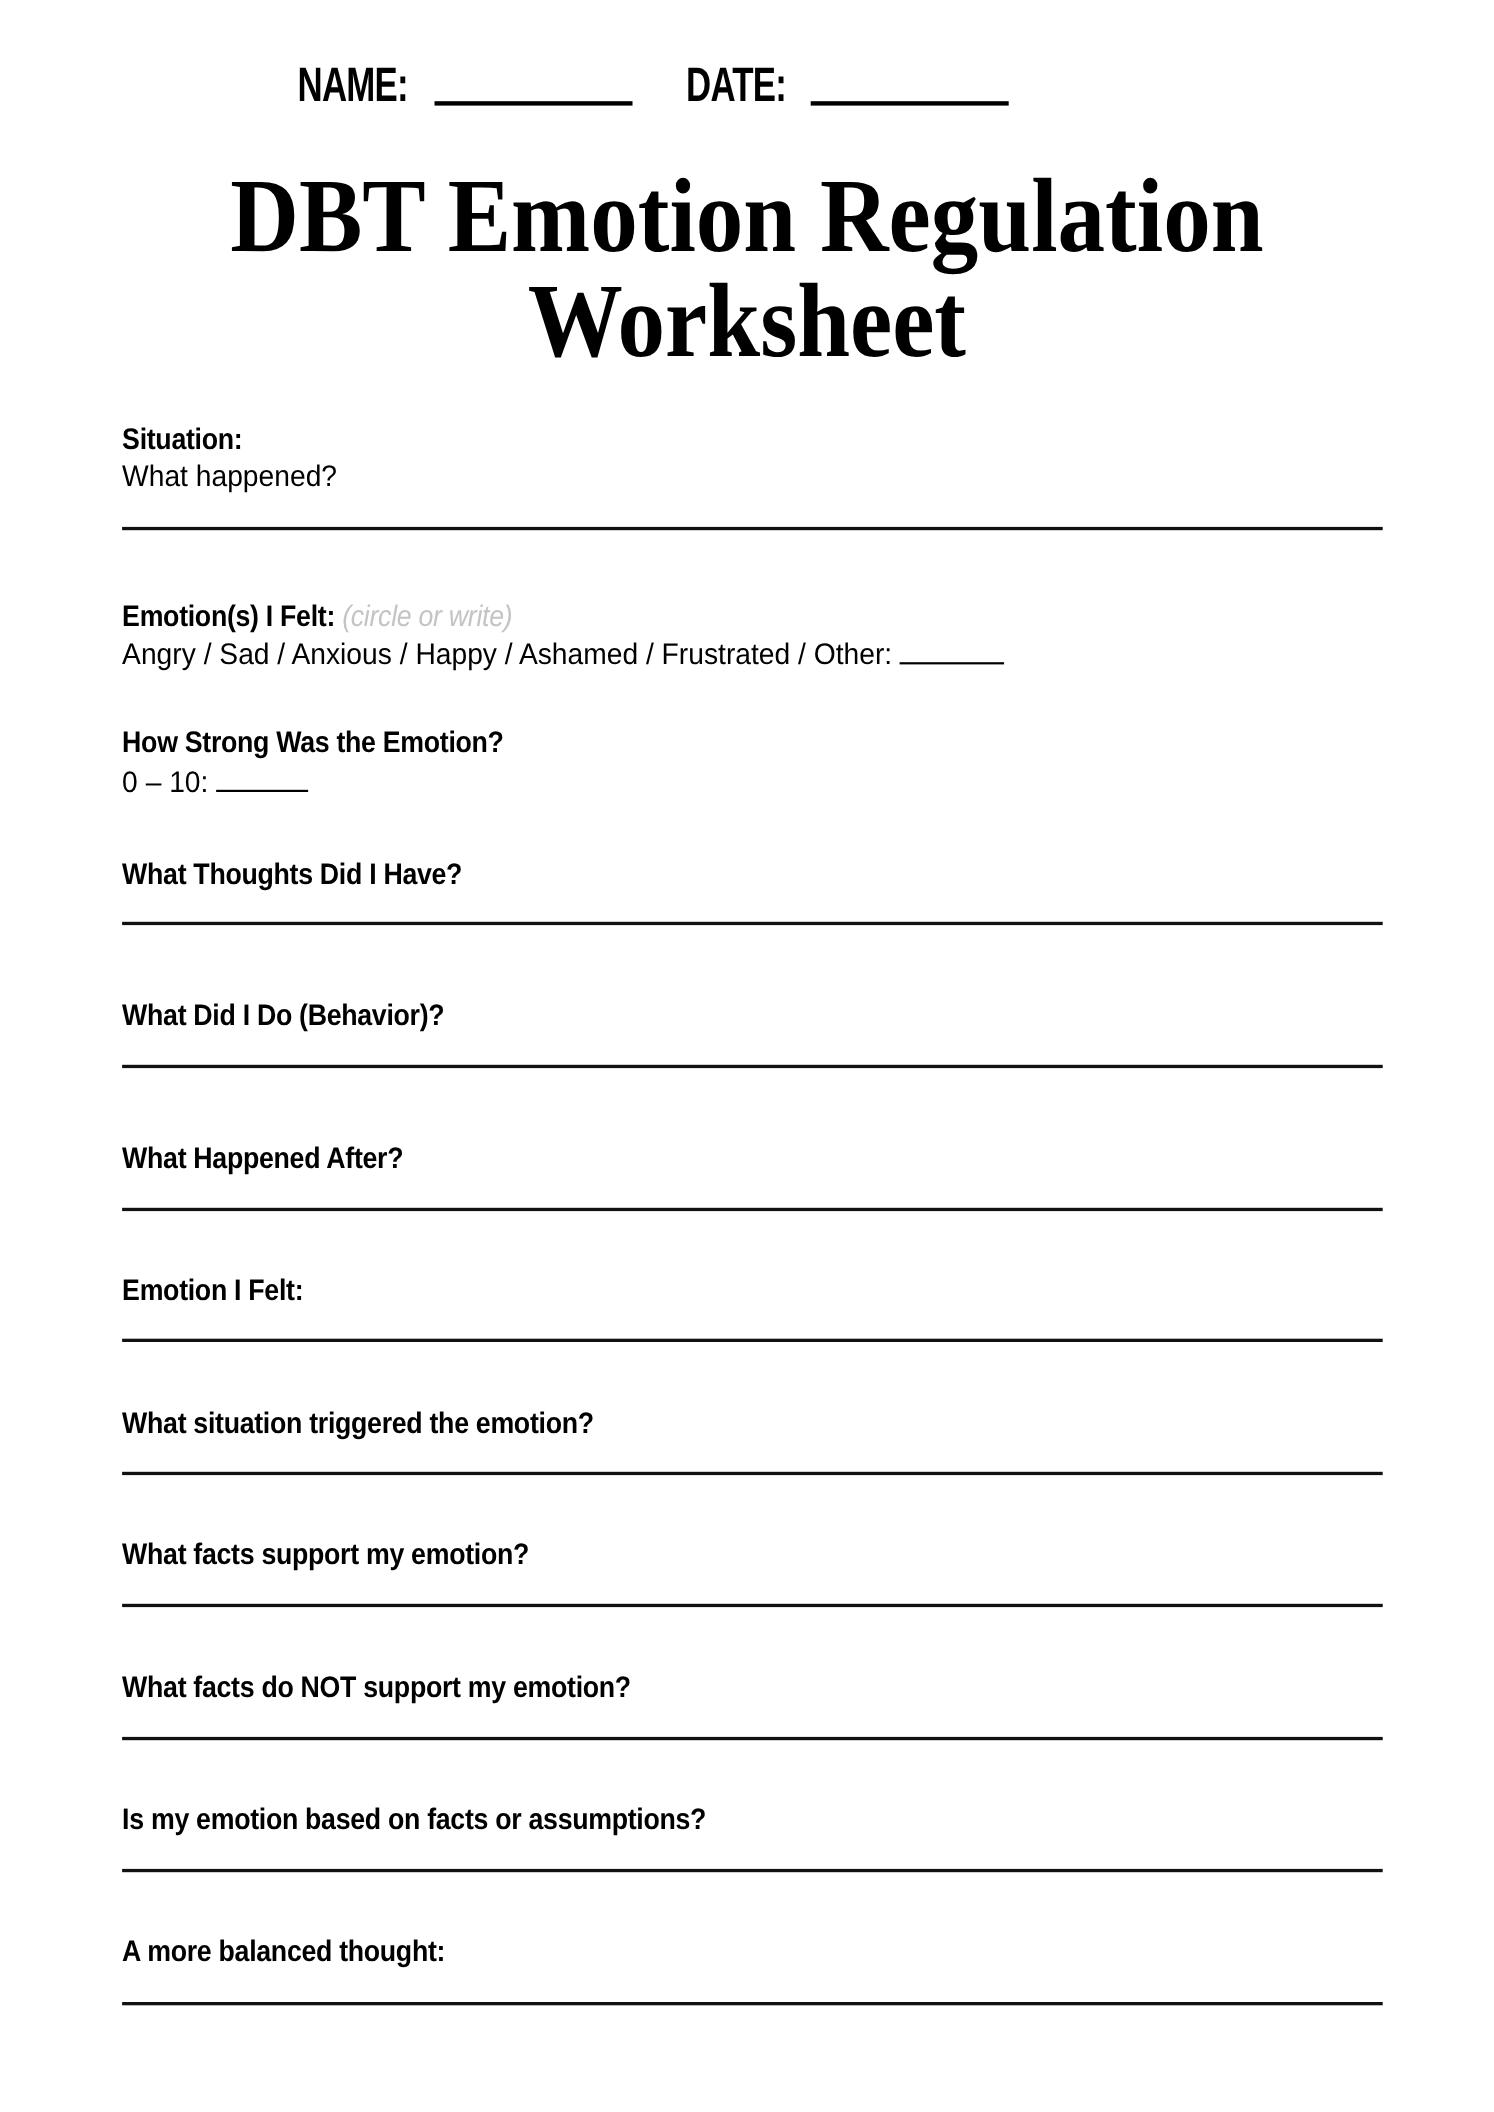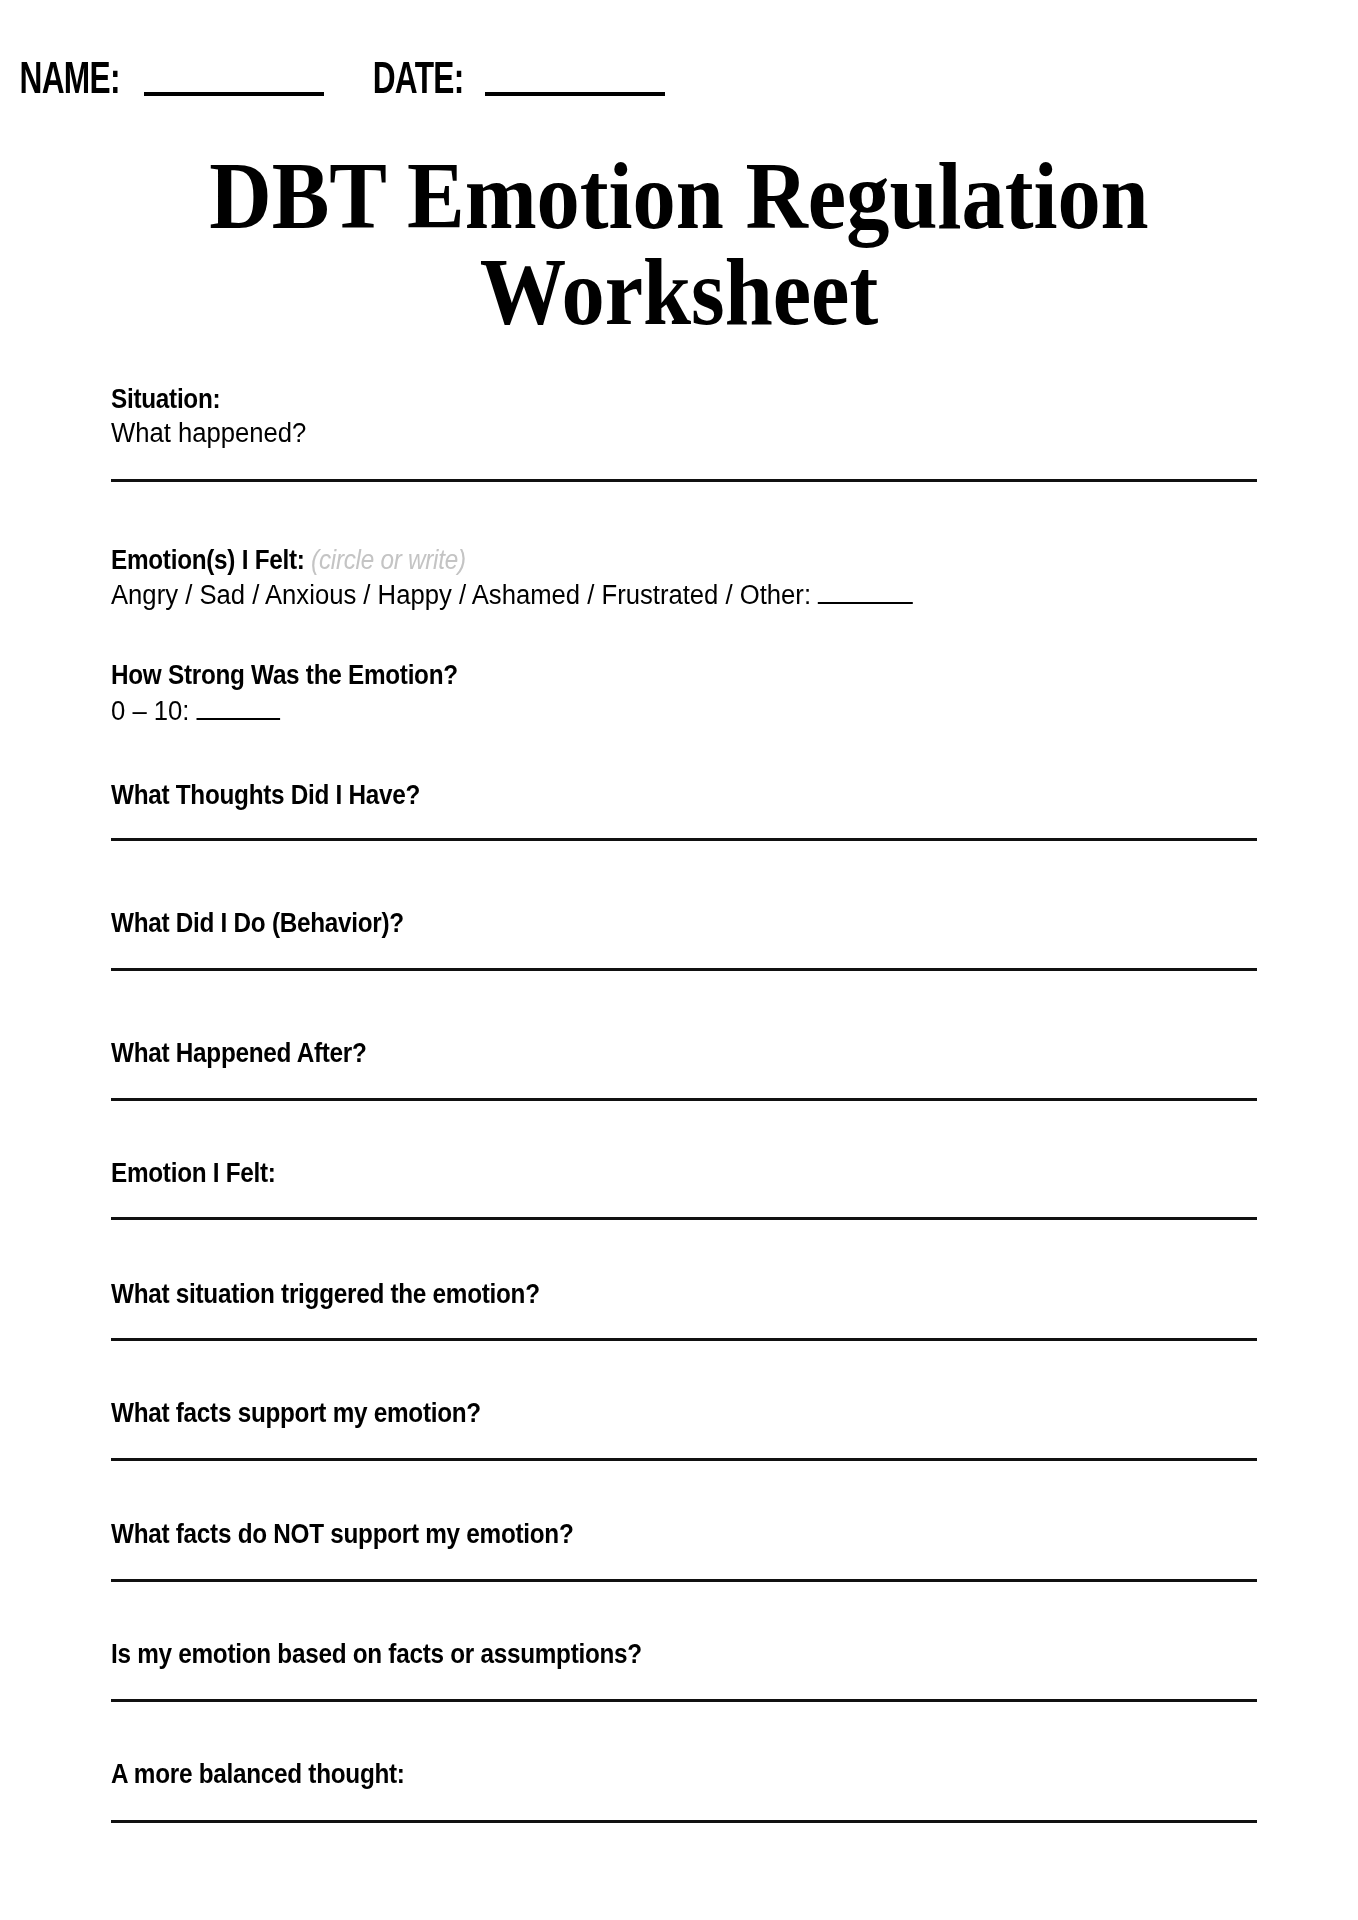--- a/index.html
+++ b/index.html
@@ -1,17 +1,17 @@
 <!DOCTYPE html>
 <html><head>
 <meta charset="utf-8">
 <style>
   html, body { margin: 0; padding: 0; background: #ffffff; }
   body { width: 1358px; height: 1920px; position: relative; overflow: hidden; color: #000; font-family: "Liberation Sans", sans-serif; }
-  .header-row { position: absolute; top: 52px; left: 0; width: 1136px; text-align: left; white-space: nowrap; }
+  .header-row { position: absolute; top: 52px; left: 16px; width: 1136px; text-align: center; white-space: nowrap; }
   .hdr-label { display: inline-block; font-family: "Liberation Sans", sans-serif; font-weight: bold; font-size: 44px; transform: scaleX(0.72); transform-origin: center; letter-spacing: -1px; vertical-align: bottom; line-height: 48px; }
   .hdr-blank { display: inline-block; width: 180px; border-bottom: 4px solid #000; height: 40px; vertical-align: bottom; margin-bottom: 6px; }
   .title { position: absolute; left: 0; width: 1358px; text-align: center; font-family: "Liberation Serif", serif; font-weight: bold; font-size: 96px; line-height: 96px; transform: scaleX(0.9); transform-origin: center; white-space: nowrap; }
   .q-label { position: absolute; left: 111px; font-weight: bold; font-size: 27px; line-height: 32px; white-space: nowrap; transform: scaleX(0.9); transform-origin: left; letter-spacing: -0.3px; }
   .q-text { position: absolute; left: 111px; font-size: 27px; line-height: 32px; white-space: nowrap; transform: scaleX(0.95); transform-origin: left; }
   .hint { color: #c4c4c4; font-style: italic; font-weight: normal; }
   .answer-line { position: absolute; left: 111px; width: 1146px; height: 0; border-top: 3px solid #111; }
   .inline-blank { display: inline-block; border-bottom: 2px solid #000; height: 22px; vertical-align: baseline; }
 </style>
 </head>

